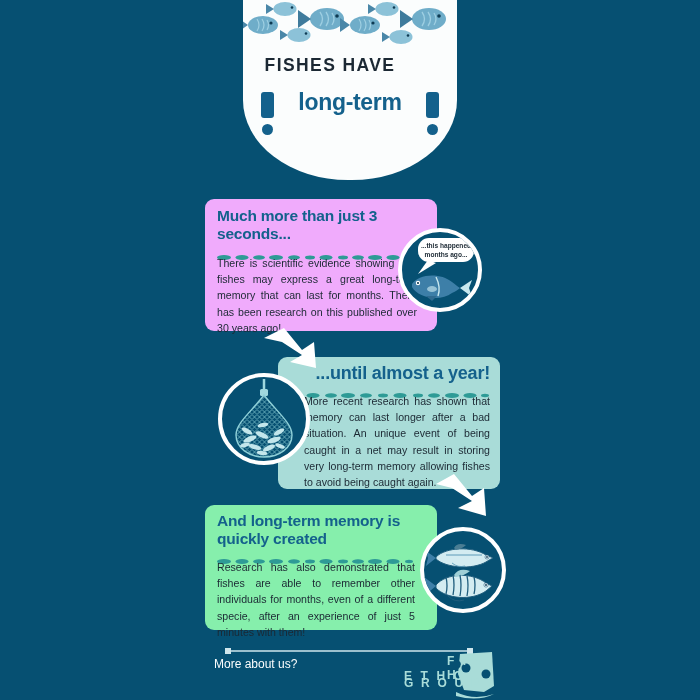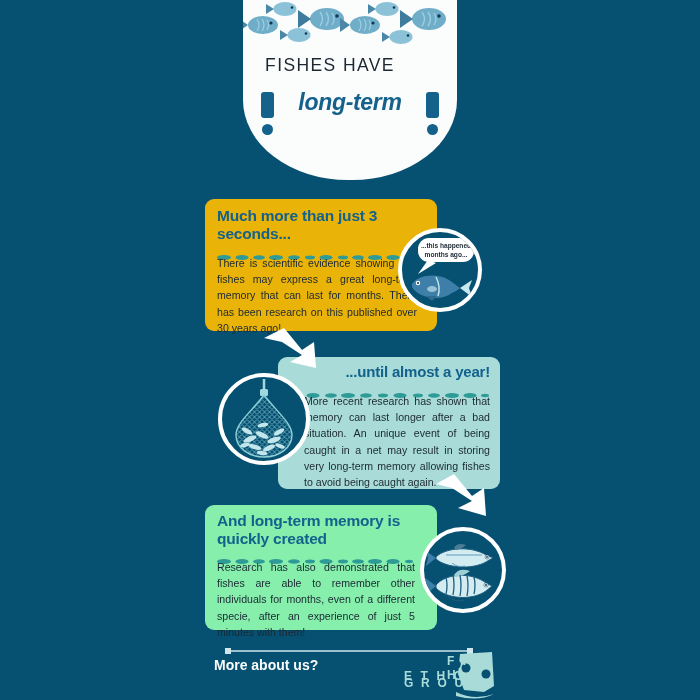--- a/index.html
+++ b/index.html
@@ -38,34 +38,33 @@
 
   #headline-top {
     position: absolute;
     left: 0;
     top: 135px;
     width: 174px;
     text-align: center;
     font-size: 17.5px;
     letter-spacing: 1.4px;
     color: #1b2833;
-    font-weight: 400;
+    font-weight: 700;
   }
   #headline-main {
     position: absolute;
     left: 0;
     top: 168px;
     width: 214px;
     text-align: center;
     font-size: 23px;
     font-weight: bold;
     color: #14618c;
     line-height: 1.28;
     letter-spacing: -0.3px;
-    font-style: italic;
   }
   .bang {
     position: absolute;
     width: 13px;
     color: #14618c;
   }
   .bang .bar {
     width: 13px;
     height: 26px;
     background: #14618c;
@@ -81,21 +80,21 @@
   #bang-left  { left: 18px;  top: 172px; }
   #bang-right { left: 183px; top: 172px; }
 
   
   #panel-1 {
     position: absolute;
     left: 205px;
     top: 199px;
     width: 232px;
     height: 132px;
-    background: #eab308;
+    background: #f0abfc;
     border-radius: 9px;
     z-index: 2;
   }
   #panel-1 .title {
     position: absolute;
     left: 12px; top: 8px;
     width: 200px;
     font-size: 15.5px;
     font-weight: bold;
     color: #14618c;
@@ -134,21 +133,21 @@
     height: 132px;
     background: #a9dcd8;
     border-radius: 9px;
     z-index: 2;
   }
   #panel-2 .title {
     position: absolute;
     left: 10px; top: 6px;
     width: 202px;
     text-align: right;
-    font-size: 15px;
+    font-size: 18px;
     font-weight: bold;
     color: #14618c;
     letter-spacing: -0.2px;
   }
   #panel-2 .divider { position:absolute; left: 10px; top: 28px; }
   #panel-2 .body {
     position: absolute;
     left: 26px; top: 36px;
     width: 186px;
     font-size: 10.6px;
@@ -218,21 +217,21 @@
     left: 225px; top: 641px;
     width: 248px; height: 8px;
     z-index: 3;
   }
   #footer-text {
     position: absolute;
     left: 214px; top: 657px;
     z-index: 3;
     color: #fbfdfd;
   }
-  #footer-text .l1 { font-size: 14px; font-weight: bold; margin-bottom: 4px; }
+  #footer-text .l1 { font-size: 12px; font-weight: normal; margin-bottom: 4px; }
   #footer-text .l2 { font-size: 13.5px; font-weight: normal; }
   #footer-logo {
     position: absolute;
     left: 400px; top: 652px;
     width: 96px; height: 48px;
     z-index: 3;
   }
   .logo-word {
     position: absolute;
     color: #a9dcd8;

